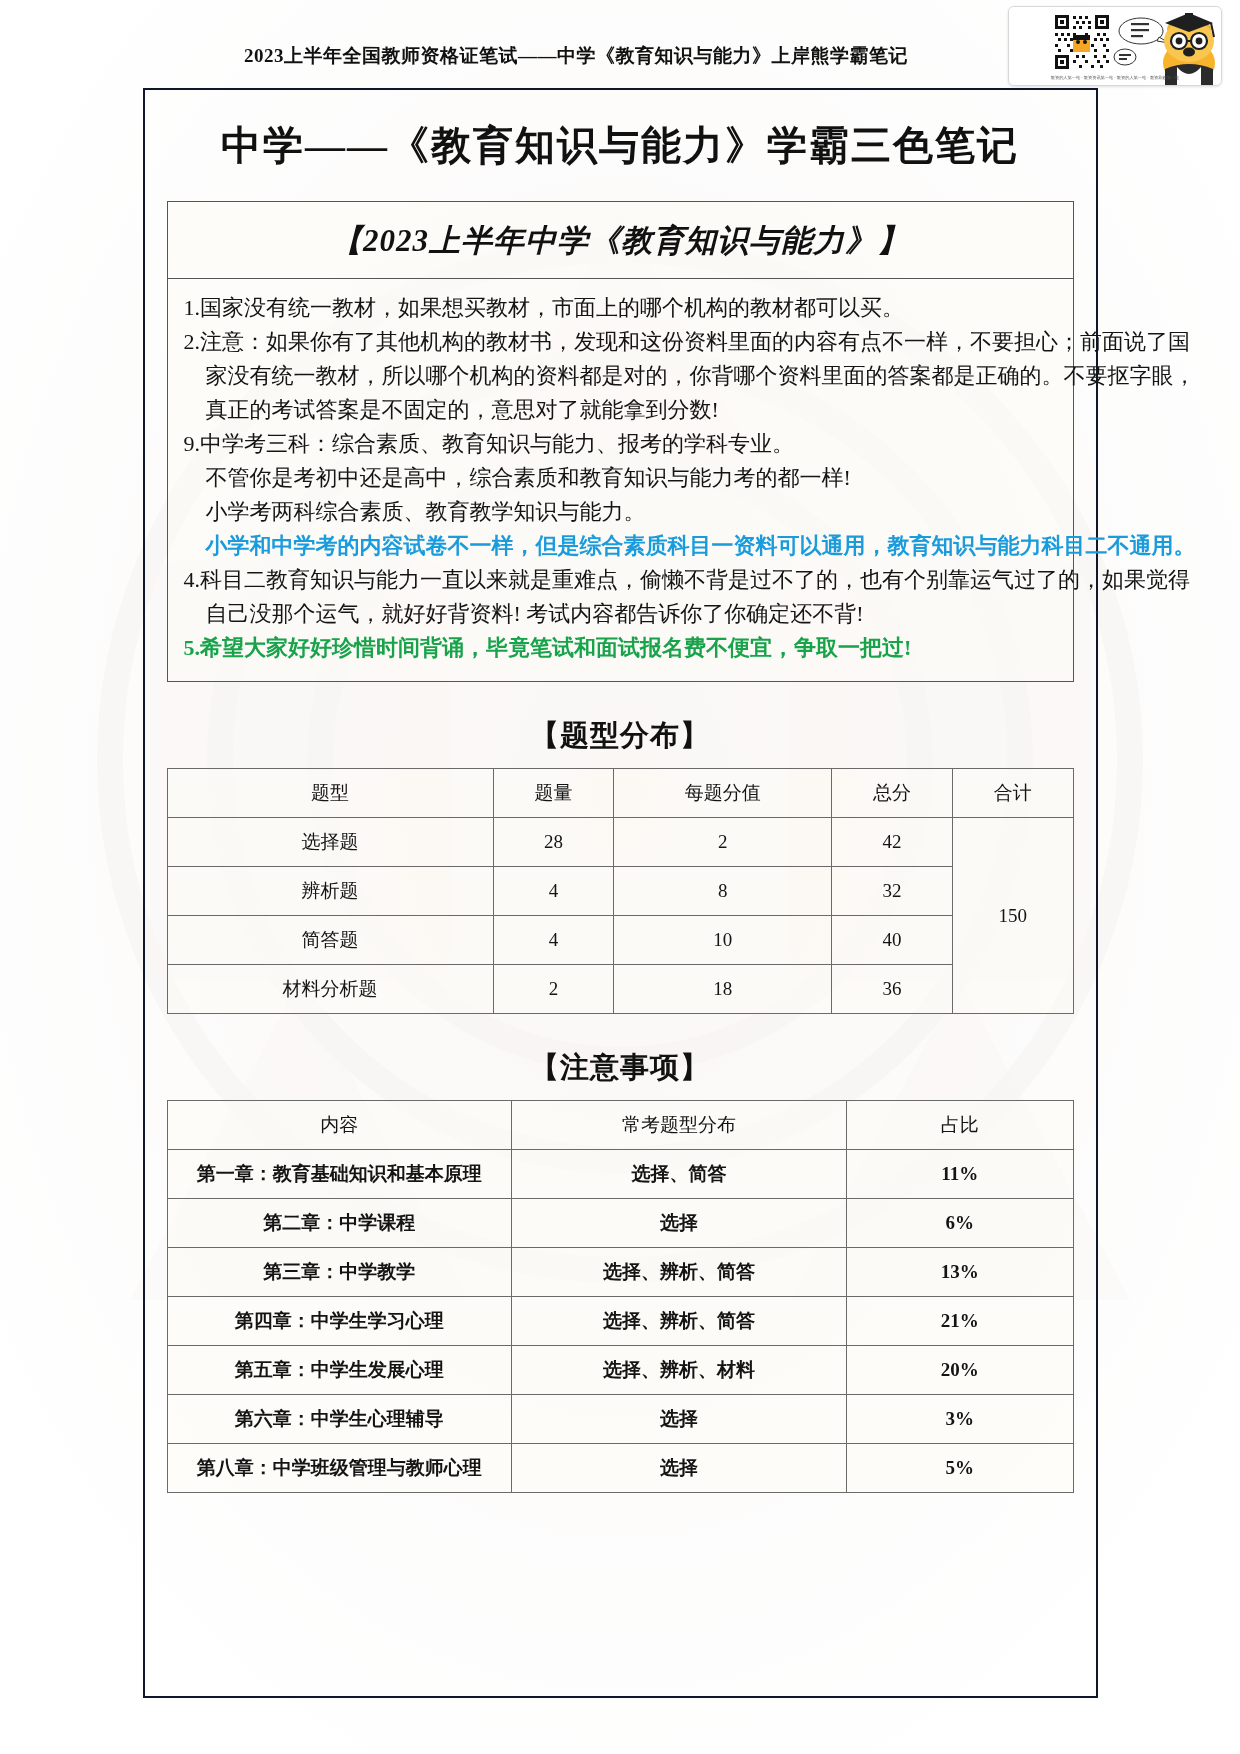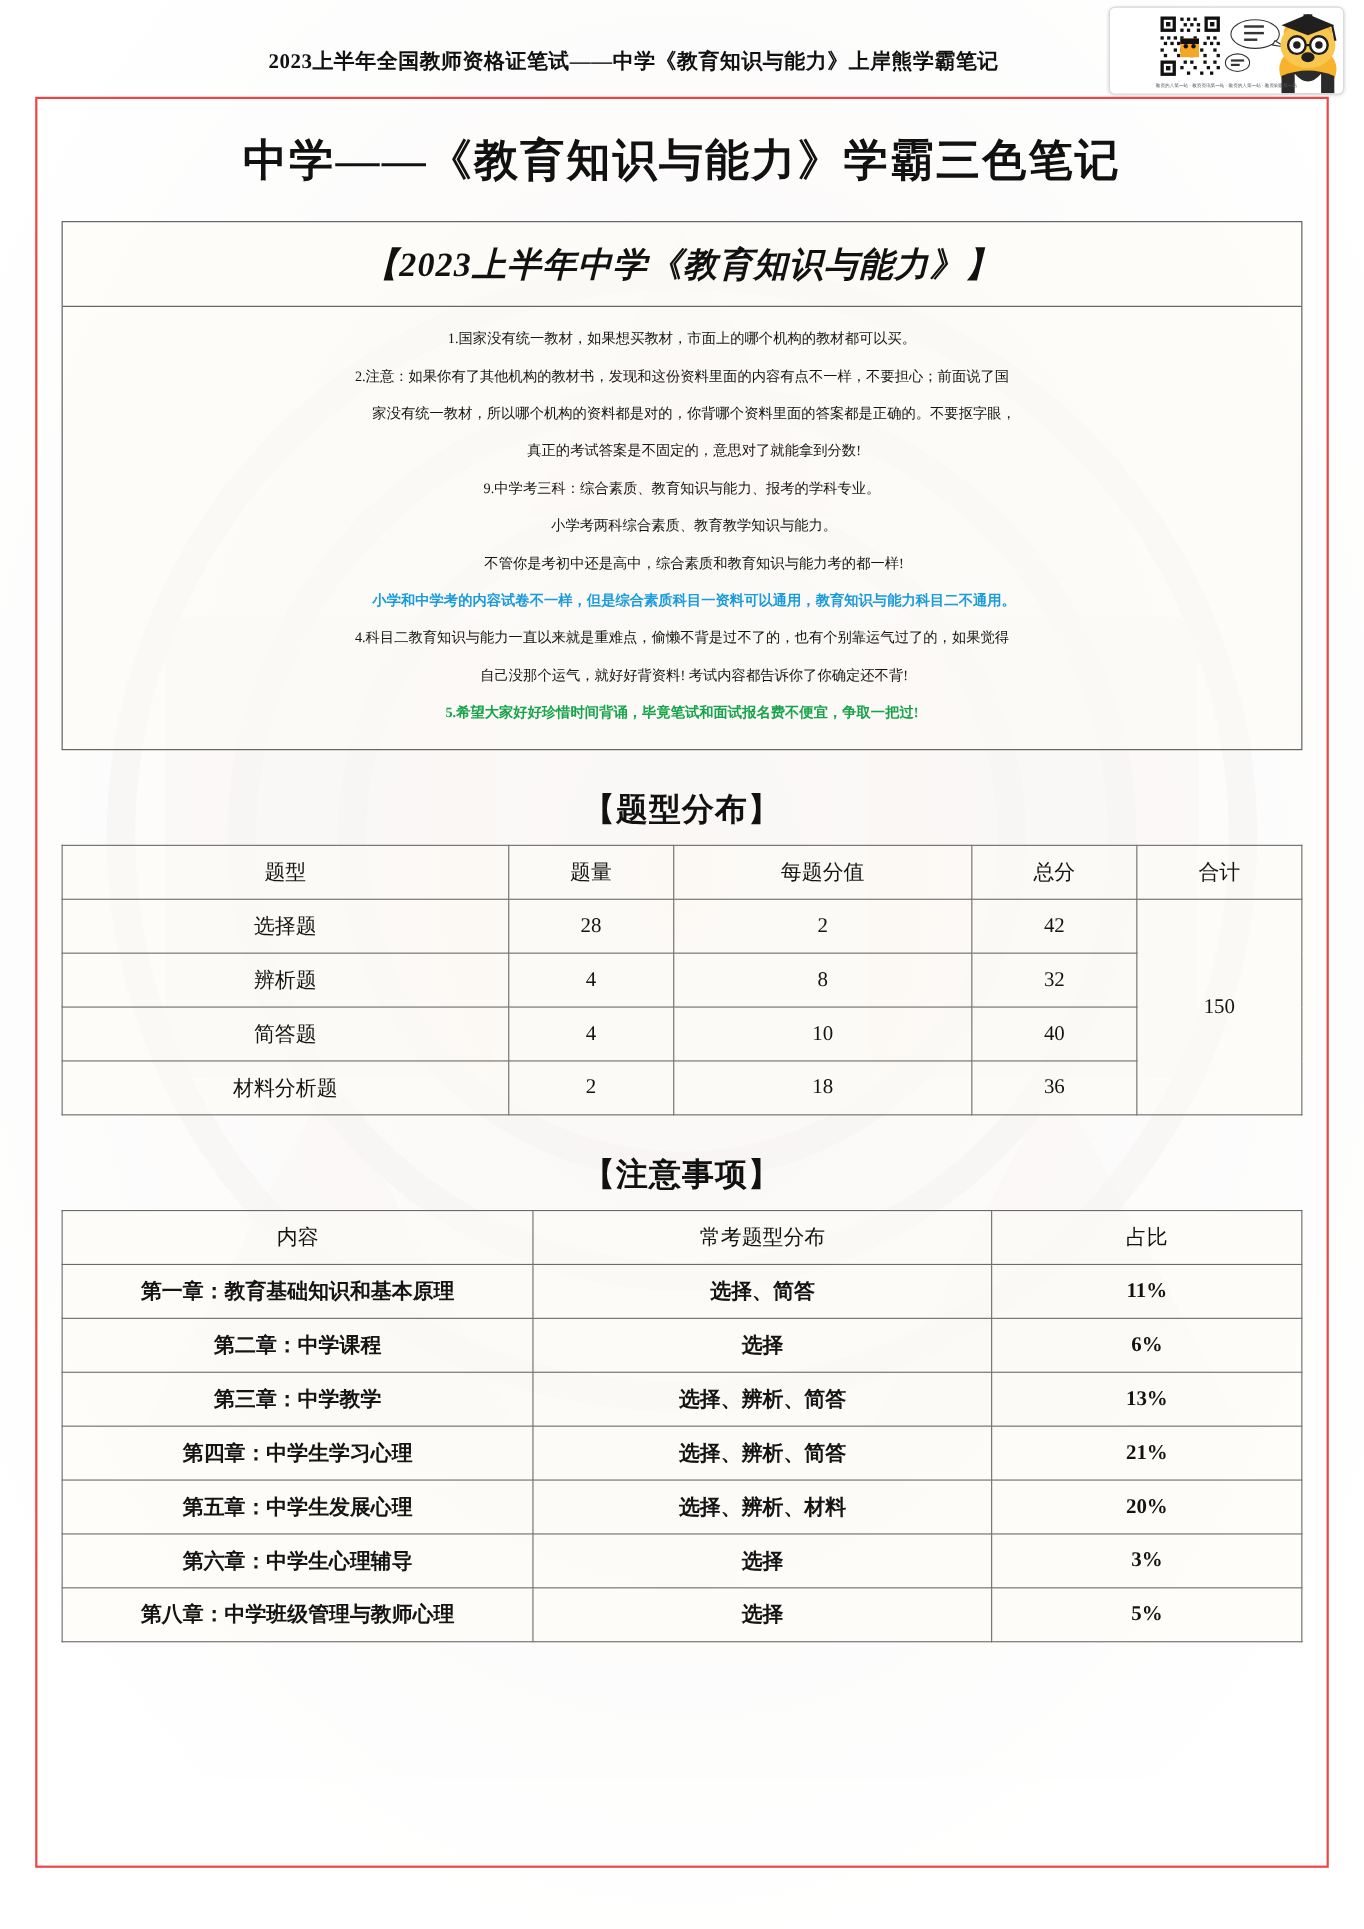--- a/index.html
+++ b/index.html
@@ -55,23 +55,23 @@
     border-radius: 6px;
     box-shadow: 0 1px 3px rgba(0,0,0,0.12);
     overflow: hidden;
   }
 
   
   .page-frame {
     position: relative;
     z-index: 2;
     margin: 0 auto;
-    width: 1176px;
+    width: 955px;
     height: 1610px;
-    border: 2px solid #ef4444;
+    border: 2px solid #0f172a;
     box-sizing: border-box;
     background: transparent;
   }
 
   .doc-title {
     text-align: center;
     font-size: 40px;
     font-weight: 700;
     letter-spacing: 2px;
     margin-top: 28px;
@@ -91,25 +91,24 @@
     letter-spacing: 1px;
     padding: 18px 0 16px 0;
     border-bottom: 1px solid #555;
     color: #111;
     font-style: italic;
   }
   .notice-body {
     padding: 12px 16px 16px 16px;
   }
   .notice-line {
-    font-size: 13px;
+    font-size: 22px;
     line-height: 34px;
     color: #141414;
     white-space: nowrap;
-    text-align: center;
   }
   .notice-line.indent { padding-left: 22px; }
   .notice-line.blue   { color: #1a9bdc; font-weight: 700; }
   .notice-line.green  { color: #17a34a; font-weight: 700; }
 
   
   .section-title {
     text-align: center;
     font-size: 29px;
     font-weight: 700;
@@ -284,22 +283,22 @@
   <div class="doc-title">中学——《教育知识与能力》学霸三色笔记</div>
 
   <div class="notice-box">
     <div class="notice-head">【2023上半年中学《教育知识与能力》】</div>
     <div class="notice-body">
       <div class="notice-line">1.国家没有统一教材，如果想买教材，市面上的哪个机构的教材都可以买。</div>
       <div class="notice-line">2.注意：如果你有了其他机构的教材书，发现和这份资料里面的内容有点不一样，不要担心；前面说了国</div>
       <div class="notice-line indent">家没有统一教材，所以哪个机构的资料都是对的，你背哪个资料里面的答案都是正确的。不要抠字眼，</div>
       <div class="notice-line indent">真正的考试答案是不固定的，意思对了就能拿到分数!</div>
       <div class="notice-line">9.中学考三科：综合素质、教育知识与能力、报考的学科专业。</div>
+      <div class="notice-line indent">不管你是考初中还是高中，综合素质和教育知识与能力考的都一样!</div>
       <div class="notice-line indent">小学考两科综合素质、教育教学知识与能力。</div>
-      <div class="notice-line indent">不管你是考初中还是高中，综合素质和教育知识与能力考的都一样!</div>
       <div class="notice-line indent blue">小学和中学考的内容试卷不一样，但是综合素质科目一资料可以通用，教育知识与能力科目二不通用。</div>
       <div class="notice-line">4.科目二教育知识与能力一直以来就是重难点，偷懒不背是过不了的，也有个别靠运气过了的，如果觉得</div>
       <div class="notice-line indent">自己没那个运气，就好好背资料! 考试内容都告诉你了你确定还不背!</div>
       <div class="notice-line green">5.希望大家好好珍惜时间背诵，毕竟笔试和面试报名费不便宜，争取一把过!</div>
     </div>
   </div>
 
   <div class="section-title">【题型分布】</div>
   <table class="doc-table tbl-qtype">
     <colgroup>

